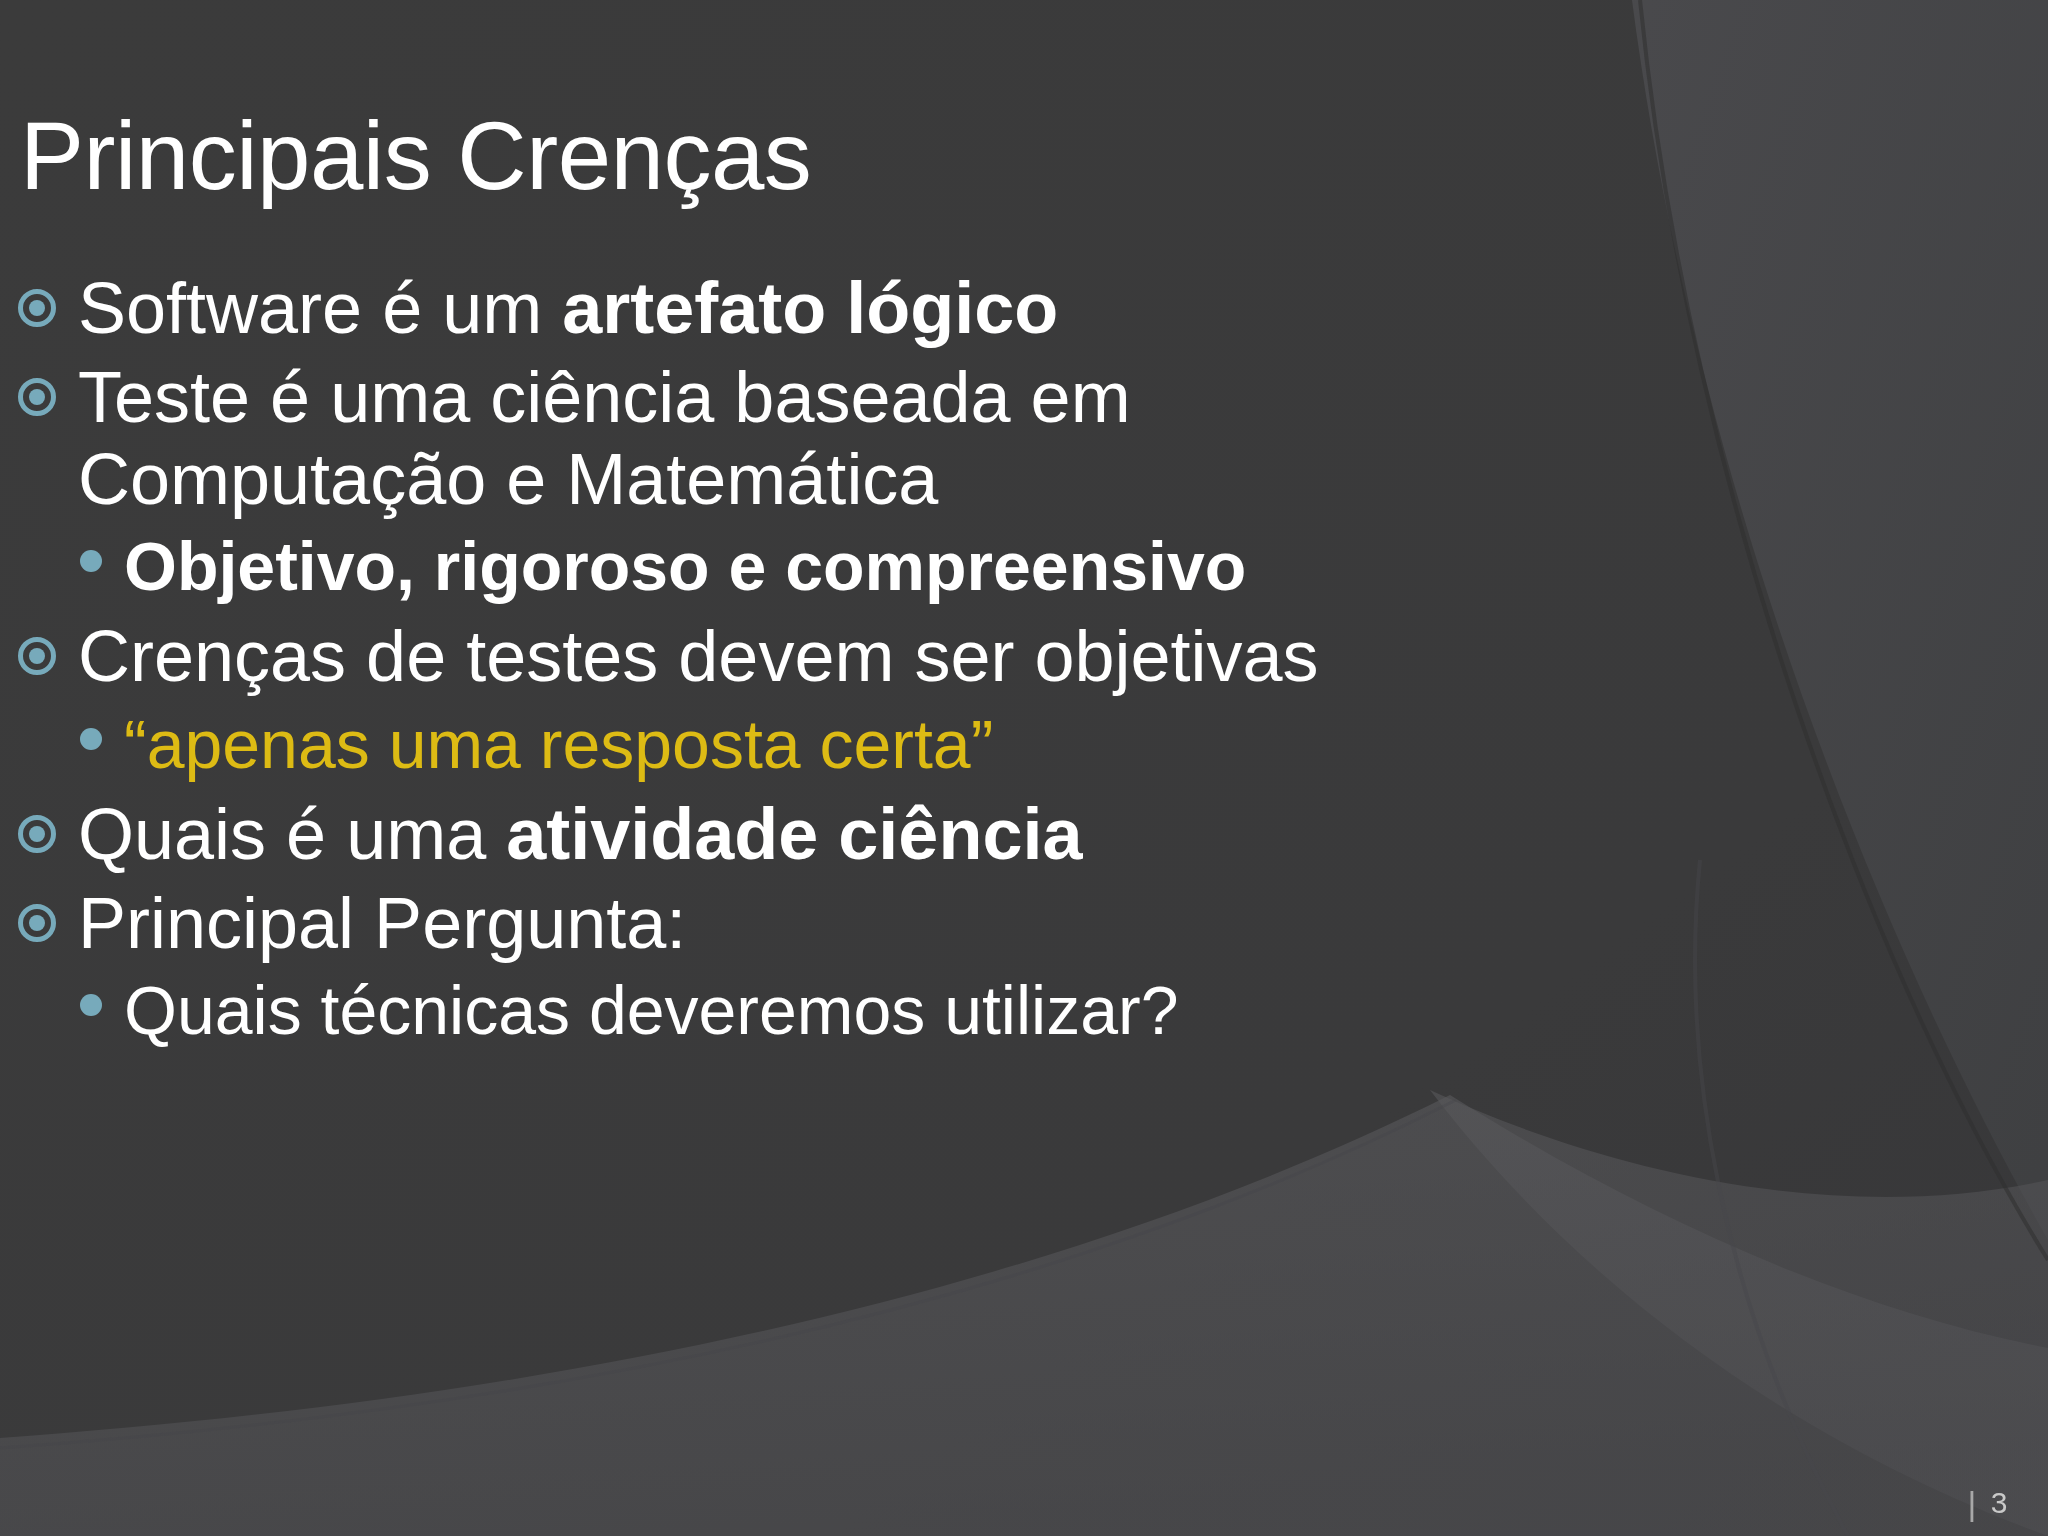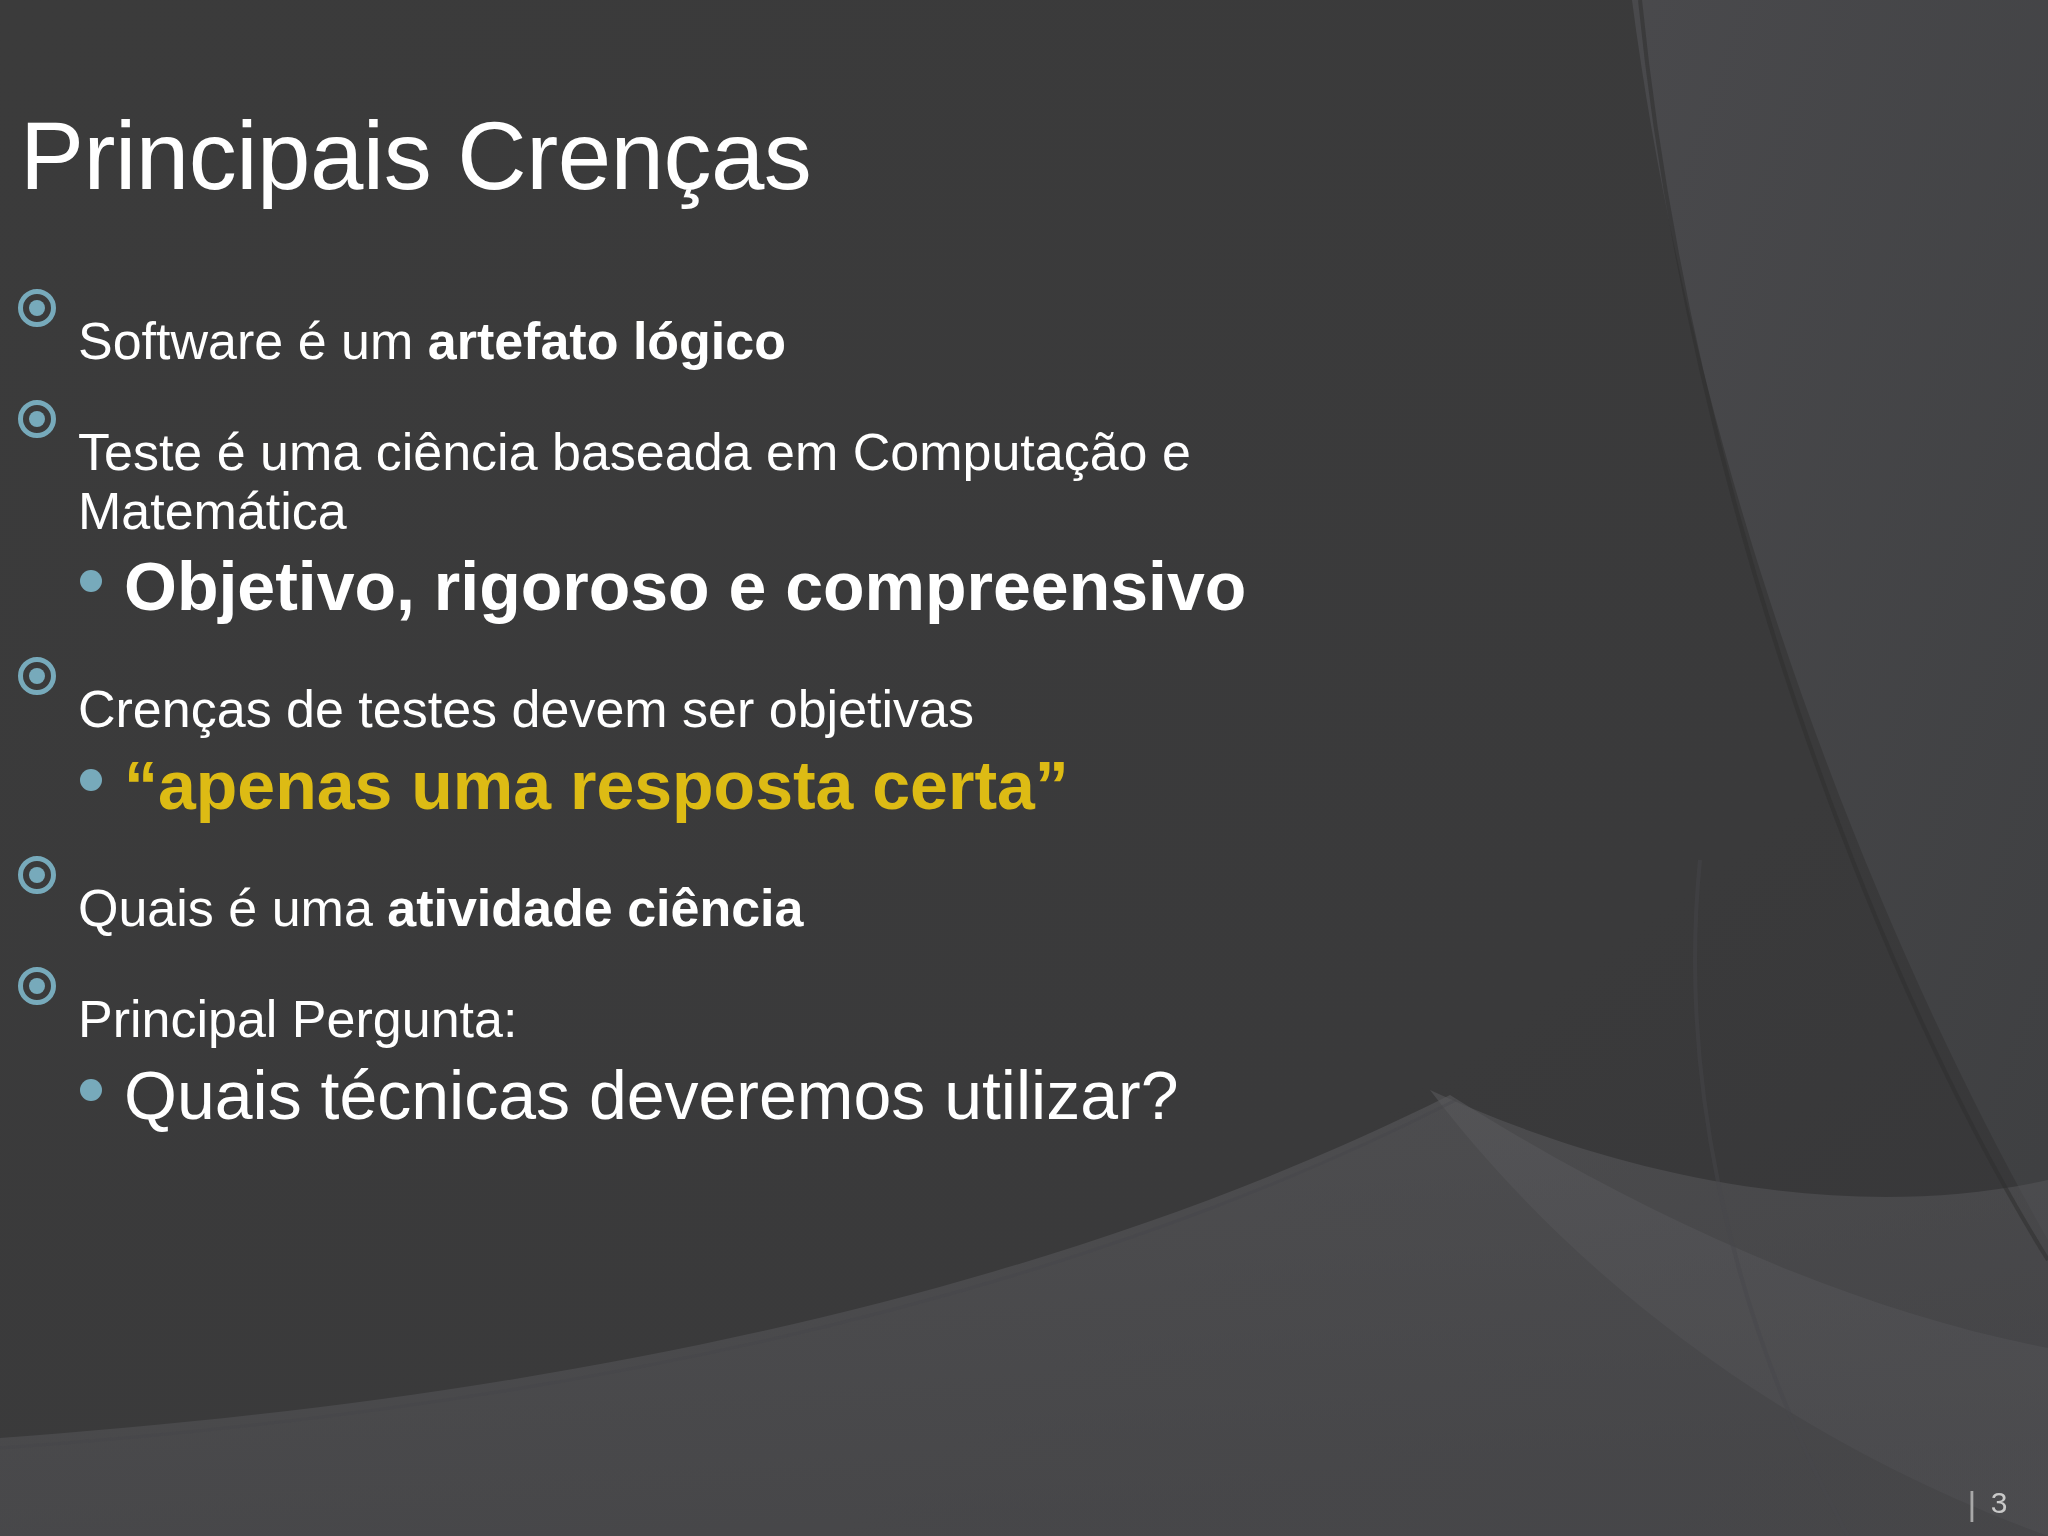--- a/index.html
+++ b/index.html
@@ -49,43 +49,42 @@
 
   .lvl1 {
     position: relative;
     display: flex;
     align-items: flex-start;
     margin: 0 0 8px 0;
     padding: 0;
   }
   .lvl1 .txt {
     color: #ffffff;
-    font-size: 52px;
+    font-size: 72px;
     line-height: 1.13;
     font-weight: 400;
     padding-left: 22px;
     max-width: 1320px;
-    margin-top: 44px;
   }
   .lvl1 .txt b { font-weight: 700; }
 
   .lvl2 {
     position: relative;
     display: flex;
     align-items: flex-start;
     margin: 6px 0 12px 62px;
   }
   .lvl2 .txt {
     font-size: 68px;
     line-height: 1.12;
     padding-left: 22px;
     color: #ffffff;
   }
   .lvl2 .txt.bold { font-weight: 700; }
-  .lvl2 .txt.gold { color: #ddbb14; font-weight: 700; }
+  .lvl2 .txt.gold { color: #ddbb14; font-weight: 400; }
 
   
   .b1 {
     flex: 0 0 auto;
     width: 38px;
     height: 38px;
     margin-top: 21px;
     border-radius: 50%;
     border: 5px solid #77aabb;
     box-sizing: border-box;

